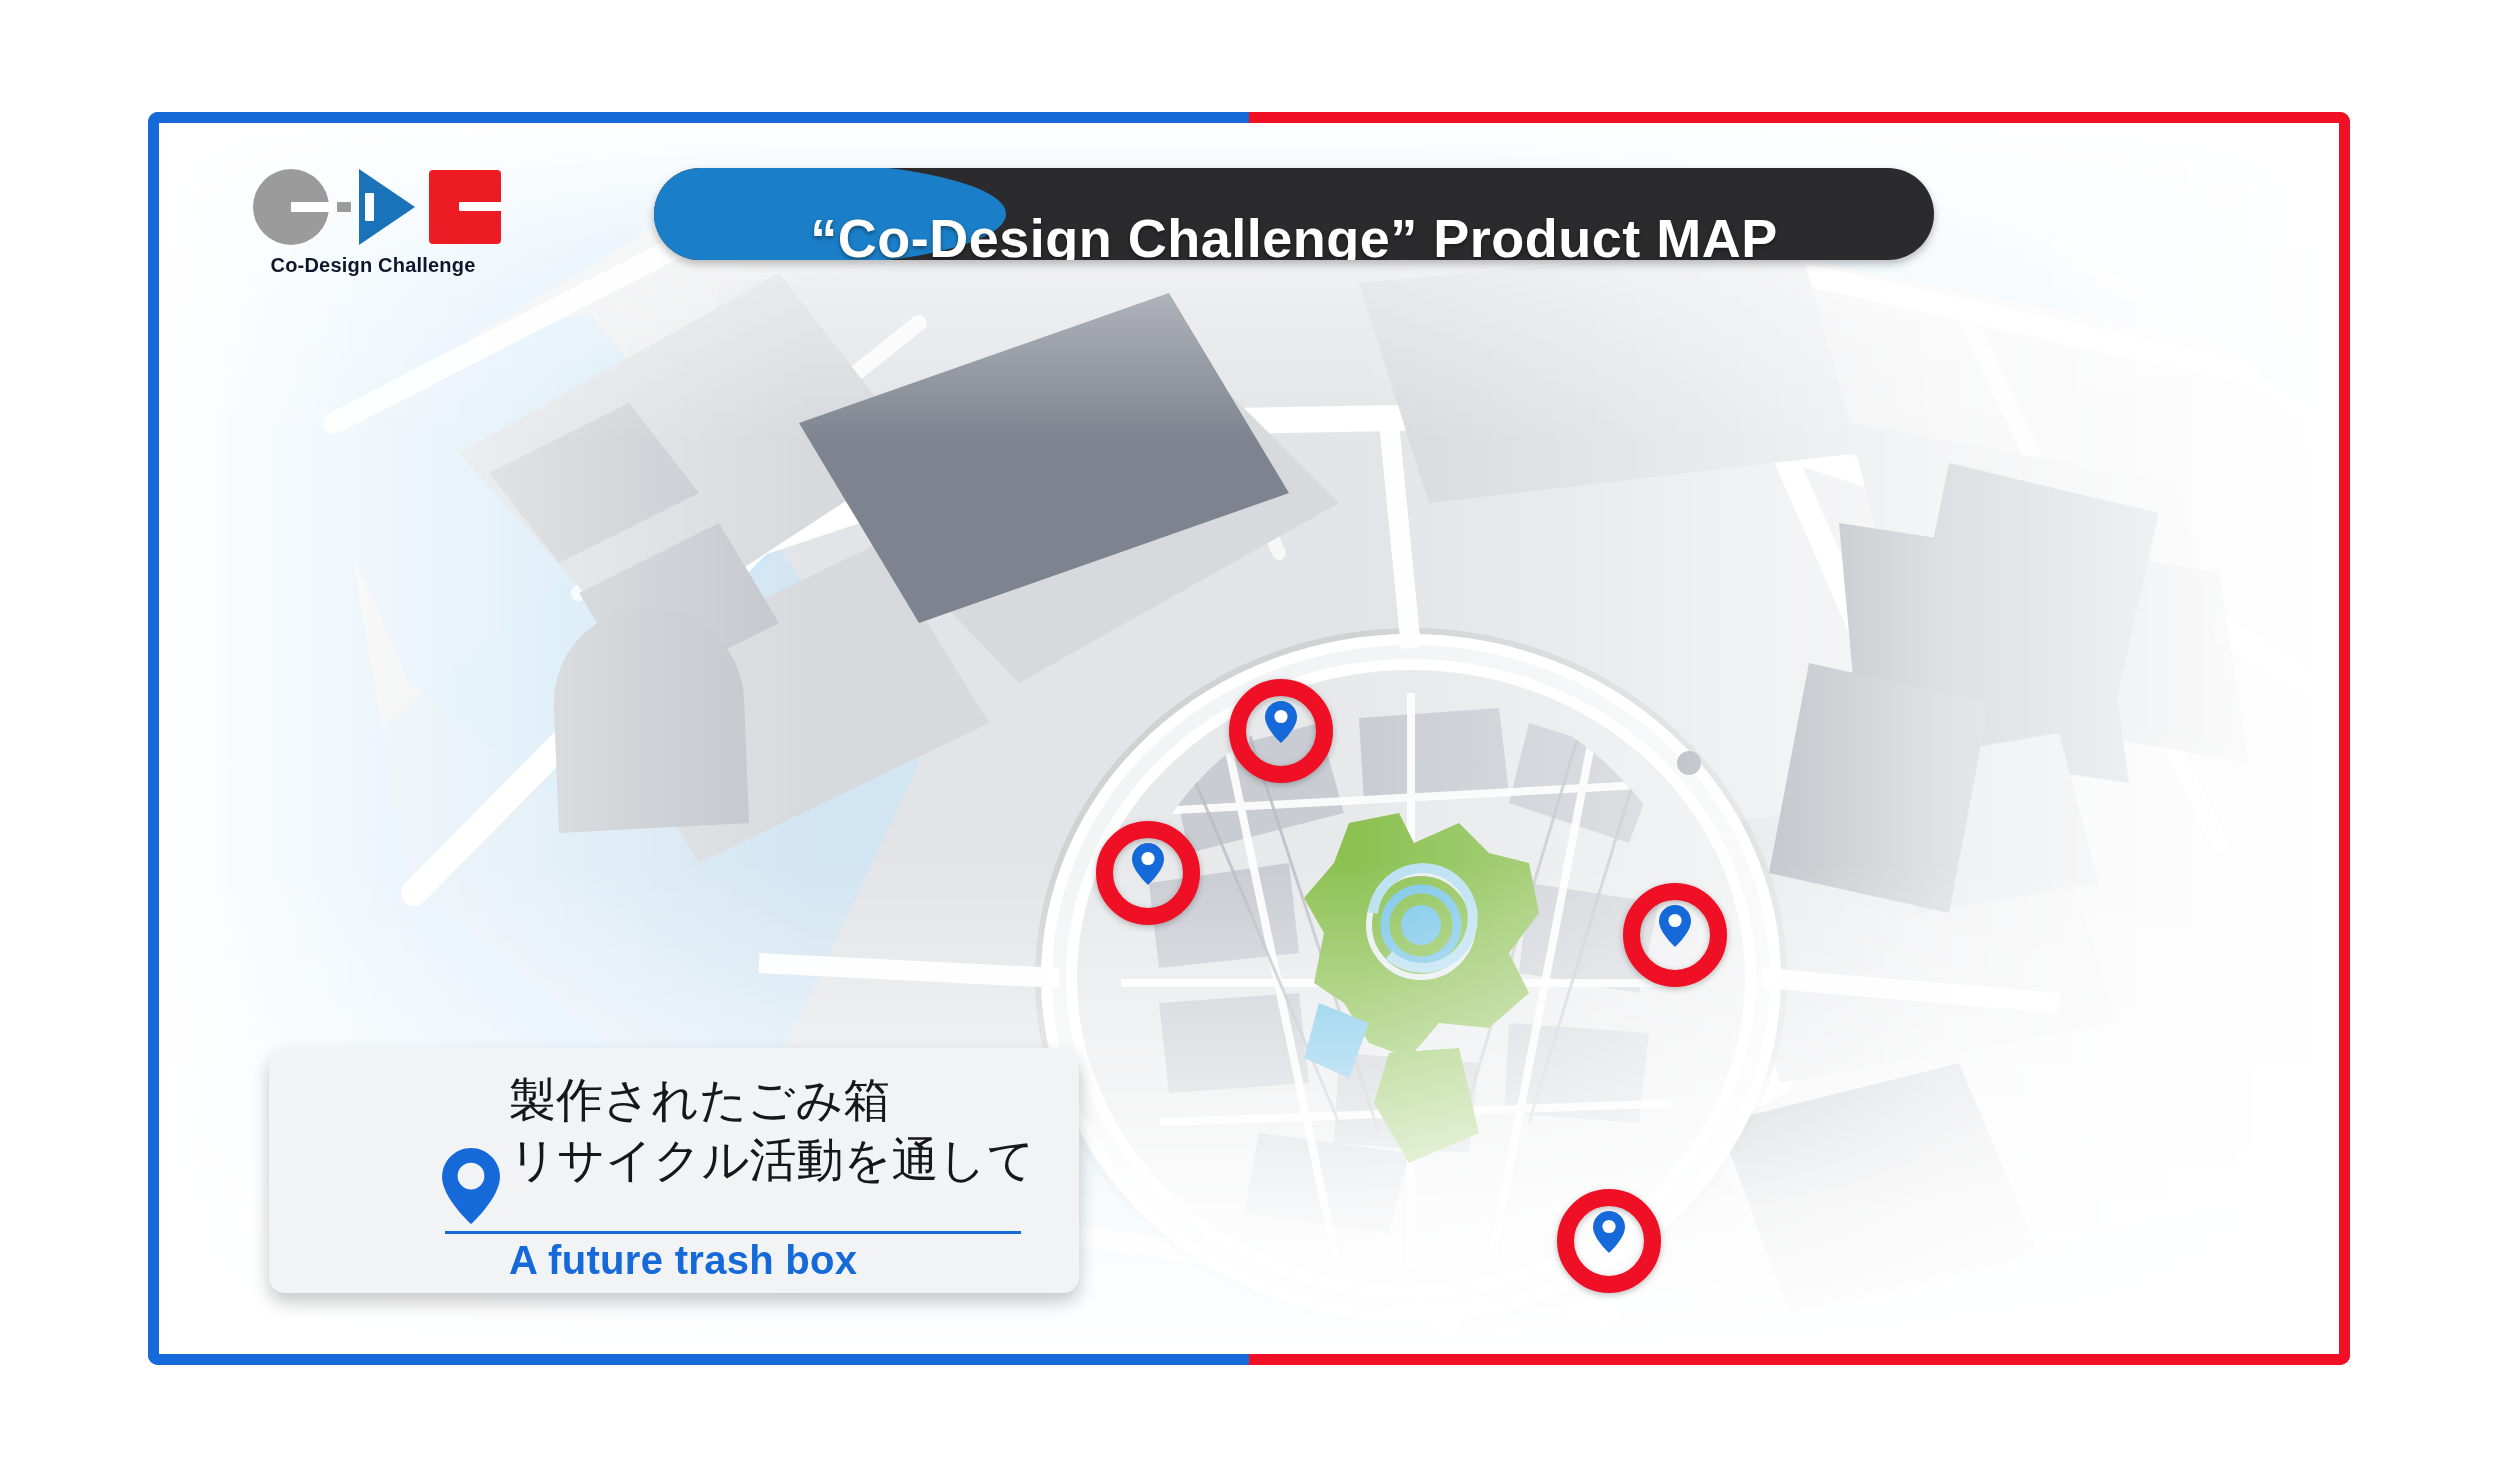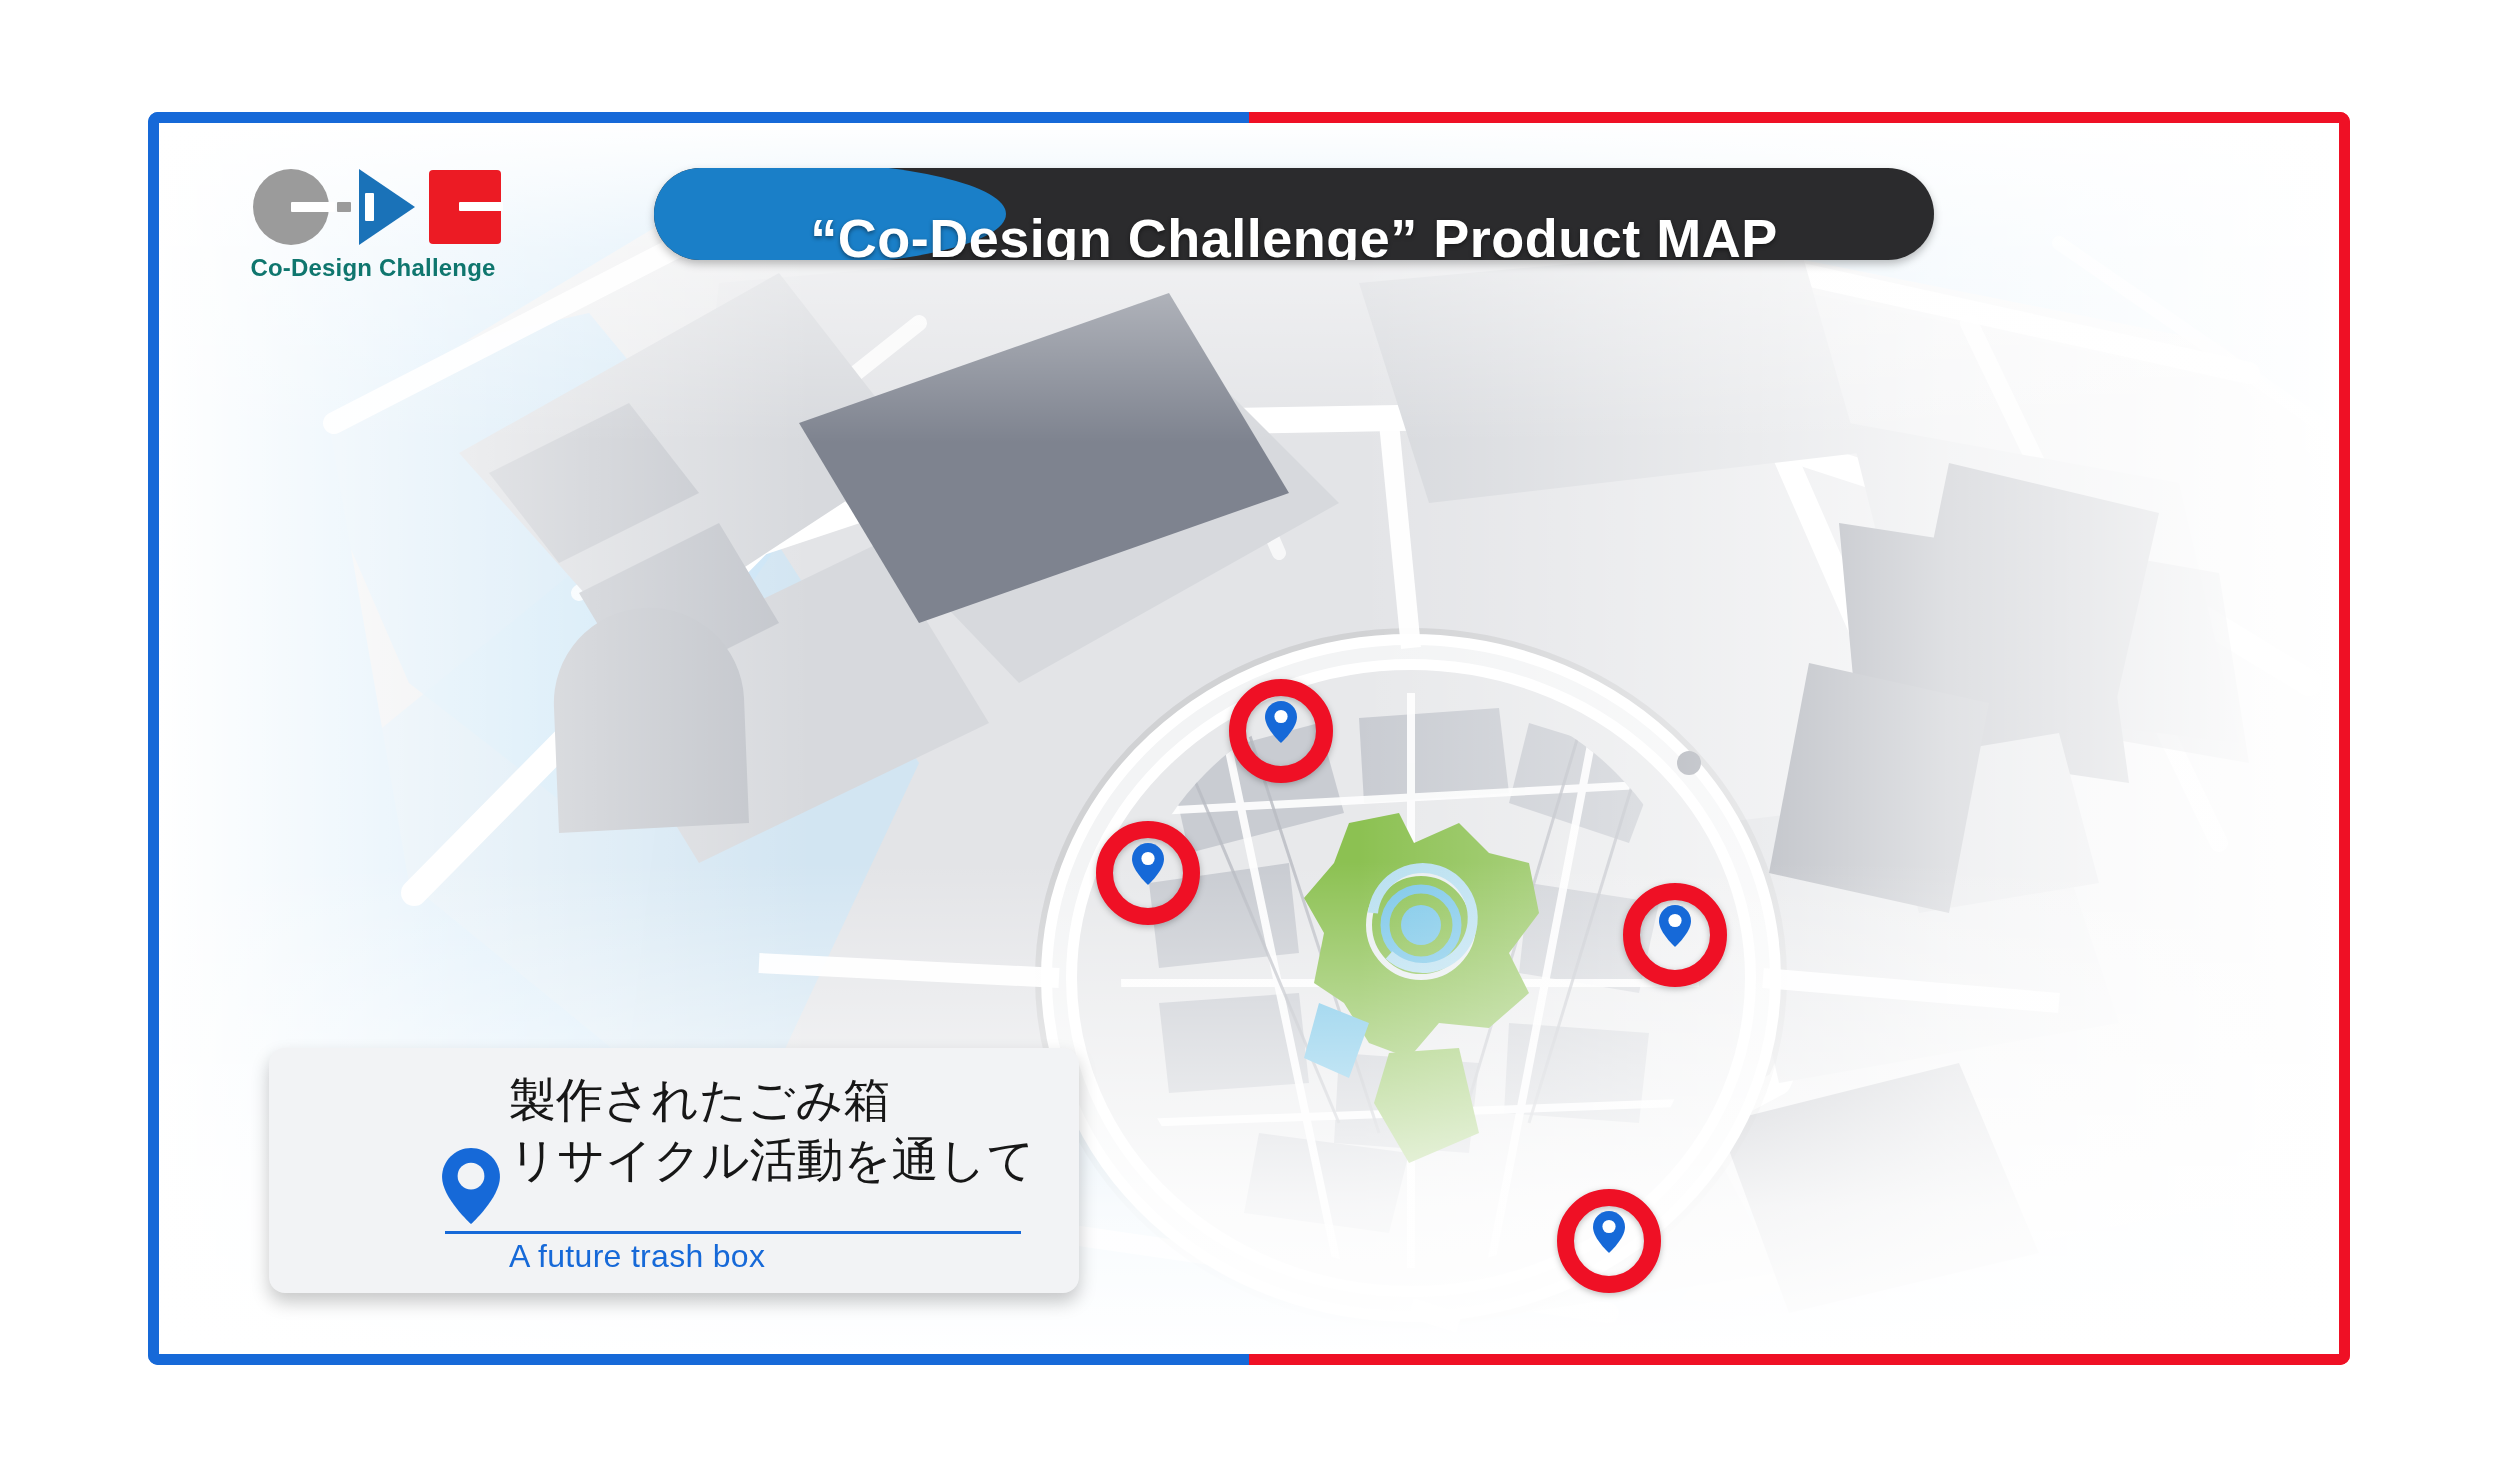--- a/index.html
+++ b/index.html
@@ -28,21 +28,21 @@
   }
   #map-svg{position:absolute;left:0;top:0;width:100%;height:100%;display:block;}
 
   
   #logo{
     position:absolute;left:86px;top:43px;width:300px;height:130px;
   }
   #logo-marks{position:absolute;left:8px;top:0;width:250px;height:82px;}
   #logo-text{
     position:absolute;left:0;top:88px;width:256px;text-align:center;
-    font-size:24px;font-weight:bold;color:#0f766e;letter-spacing:.2px;
+    font-size:20px;font-weight:bold;color:#0f172a;letter-spacing:.2px;
     font-family:"Liberation Sans","DejaVu Sans",sans-serif;white-space:nowrap;
   }
 
   
   #title-banner{
     position:absolute;left:495px;top:45px;width:1280px;height:92px;
     border-radius:46px;background:#2b2b2d;overflow:hidden;
     box-shadow:0 4px 9px rgba(0,0,0,.25);
   }
   #title-banner-blue{
@@ -80,22 +80,23 @@
     position:absolute;left:240px;top:22px;width:560px;
     font-size:47px;line-height:1.28;color:#171717;font-weight:normal;
     font-family:"DejaVu Sans","Liberation Sans",sans-serif;
   }
   #card-rule{
     position:absolute;left:176px;top:183px;width:576px;height:3px;
     background:var(--c-blue);
   }
   #card-en{
     position:absolute;left:240px;top:190px;width:560px;
-    font-size:32px;color:var(--c-blue);letter-spacing:.3px;
+    font-size:40px;color:var(--c-blue);letter-spacing:.3px;
     font-family:"Liberation Sans","DejaVu Sans",sans-serif;
+    font-weight:bold;
   }
 
   :root{
     --c-blue:#1669d8;
     --c-blue-banner:#1a7fc8;
     --c-red:#ef1025;
   }
 </style>
 </head>
 <body>

